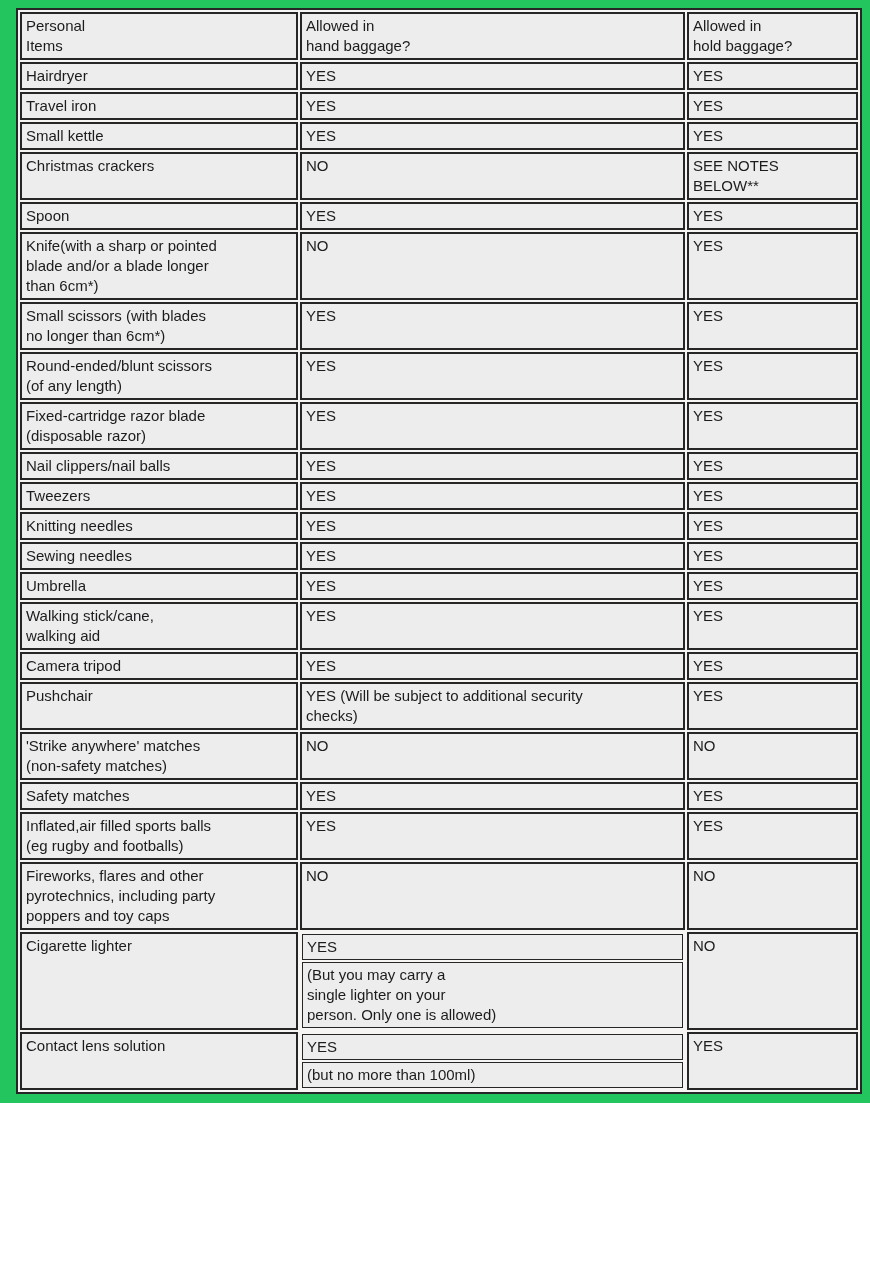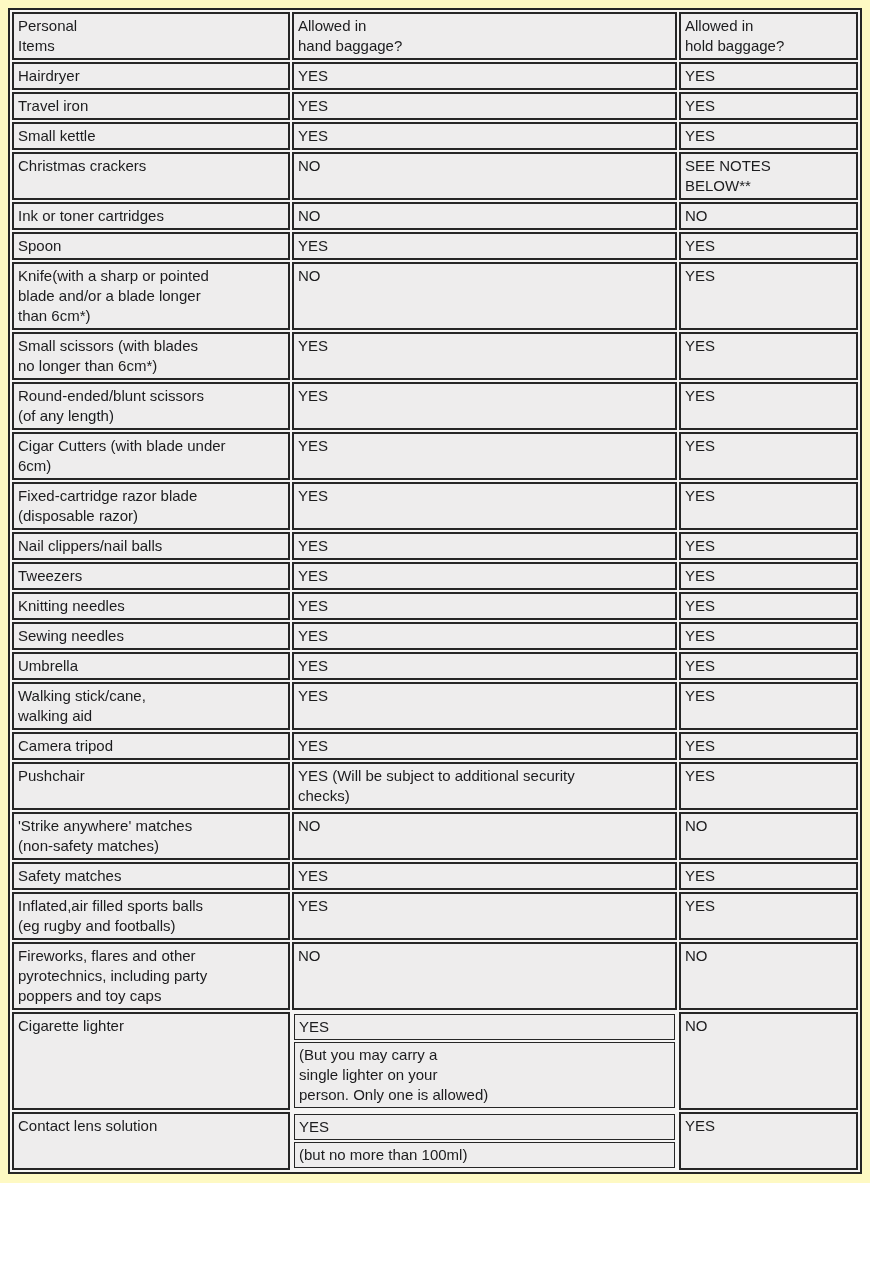--- a/index.html
+++ b/index.html
@@ -8,22 +8,22 @@
     background: #ffffff;
     font-family: "Liberation Sans", sans-serif;
   }
   .page {
     width: 870px;
     height: 1288px;
     background: #ffffff;
     overflow: hidden;
   }
   .content {
-    background: #fef9c3;
-    padding: 8px 8px 9px 8px;
+    background: #22c55e;
+    padding: 8px 8px 9px 16px;
   }
   table.main {
     width: 100%;
     table-layout: fixed;
     border-collapse: separate;
     border-spacing: 2px;
     border: 2px solid #262626;
     background: #f6f5f4;
   }
   col.c1 { width: 278px; }
@@ -98,51 +98,40 @@
             <td class="cell">YES</td>
             <td class="cell">YES</td>
           </tr>
           <tr>
             <td class="cell">Christmas crackers</td>
             <td class="cell">NO</td>
             <td class="cell">SEE NOTES
 BELOW**</td>
           </tr>
           <tr>
-            <td class="cell">Ink or toner cartridges</td>
-            <td class="cell">NO</td>
-            <td class="cell">NO</td>
-          </tr>
-          <tr>
             <td class="cell">Spoon</td>
             <td class="cell">YES</td>
             <td class="cell">YES</td>
           </tr>
           <tr>
             <td class="cell">Knife(with a sharp or pointed
 blade and/or a blade longer
 than 6cm*)</td>
             <td class="cell">NO</td>
             <td class="cell">YES</td>
           </tr>
           <tr>
             <td class="cell">Small scissors (with blades
 no longer than 6cm*)</td>
             <td class="cell">YES</td>
             <td class="cell">YES</td>
           </tr>
           <tr>
             <td class="cell">Round-ended/blunt scissors
 (of any length)</td>
-            <td class="cell">YES</td>
-            <td class="cell">YES</td>
-          </tr>
-          <tr>
-            <td class="cell">Cigar Cutters (with blade under
-6cm)</td>
             <td class="cell">YES</td>
             <td class="cell">YES</td>
           </tr>
           <tr>
             <td class="cell">Fixed-cartridge razor blade
 (disposable razor)</td>
             <td class="cell">YES</td>
             <td class="cell">YES</td>
           </tr>
           <tr>

